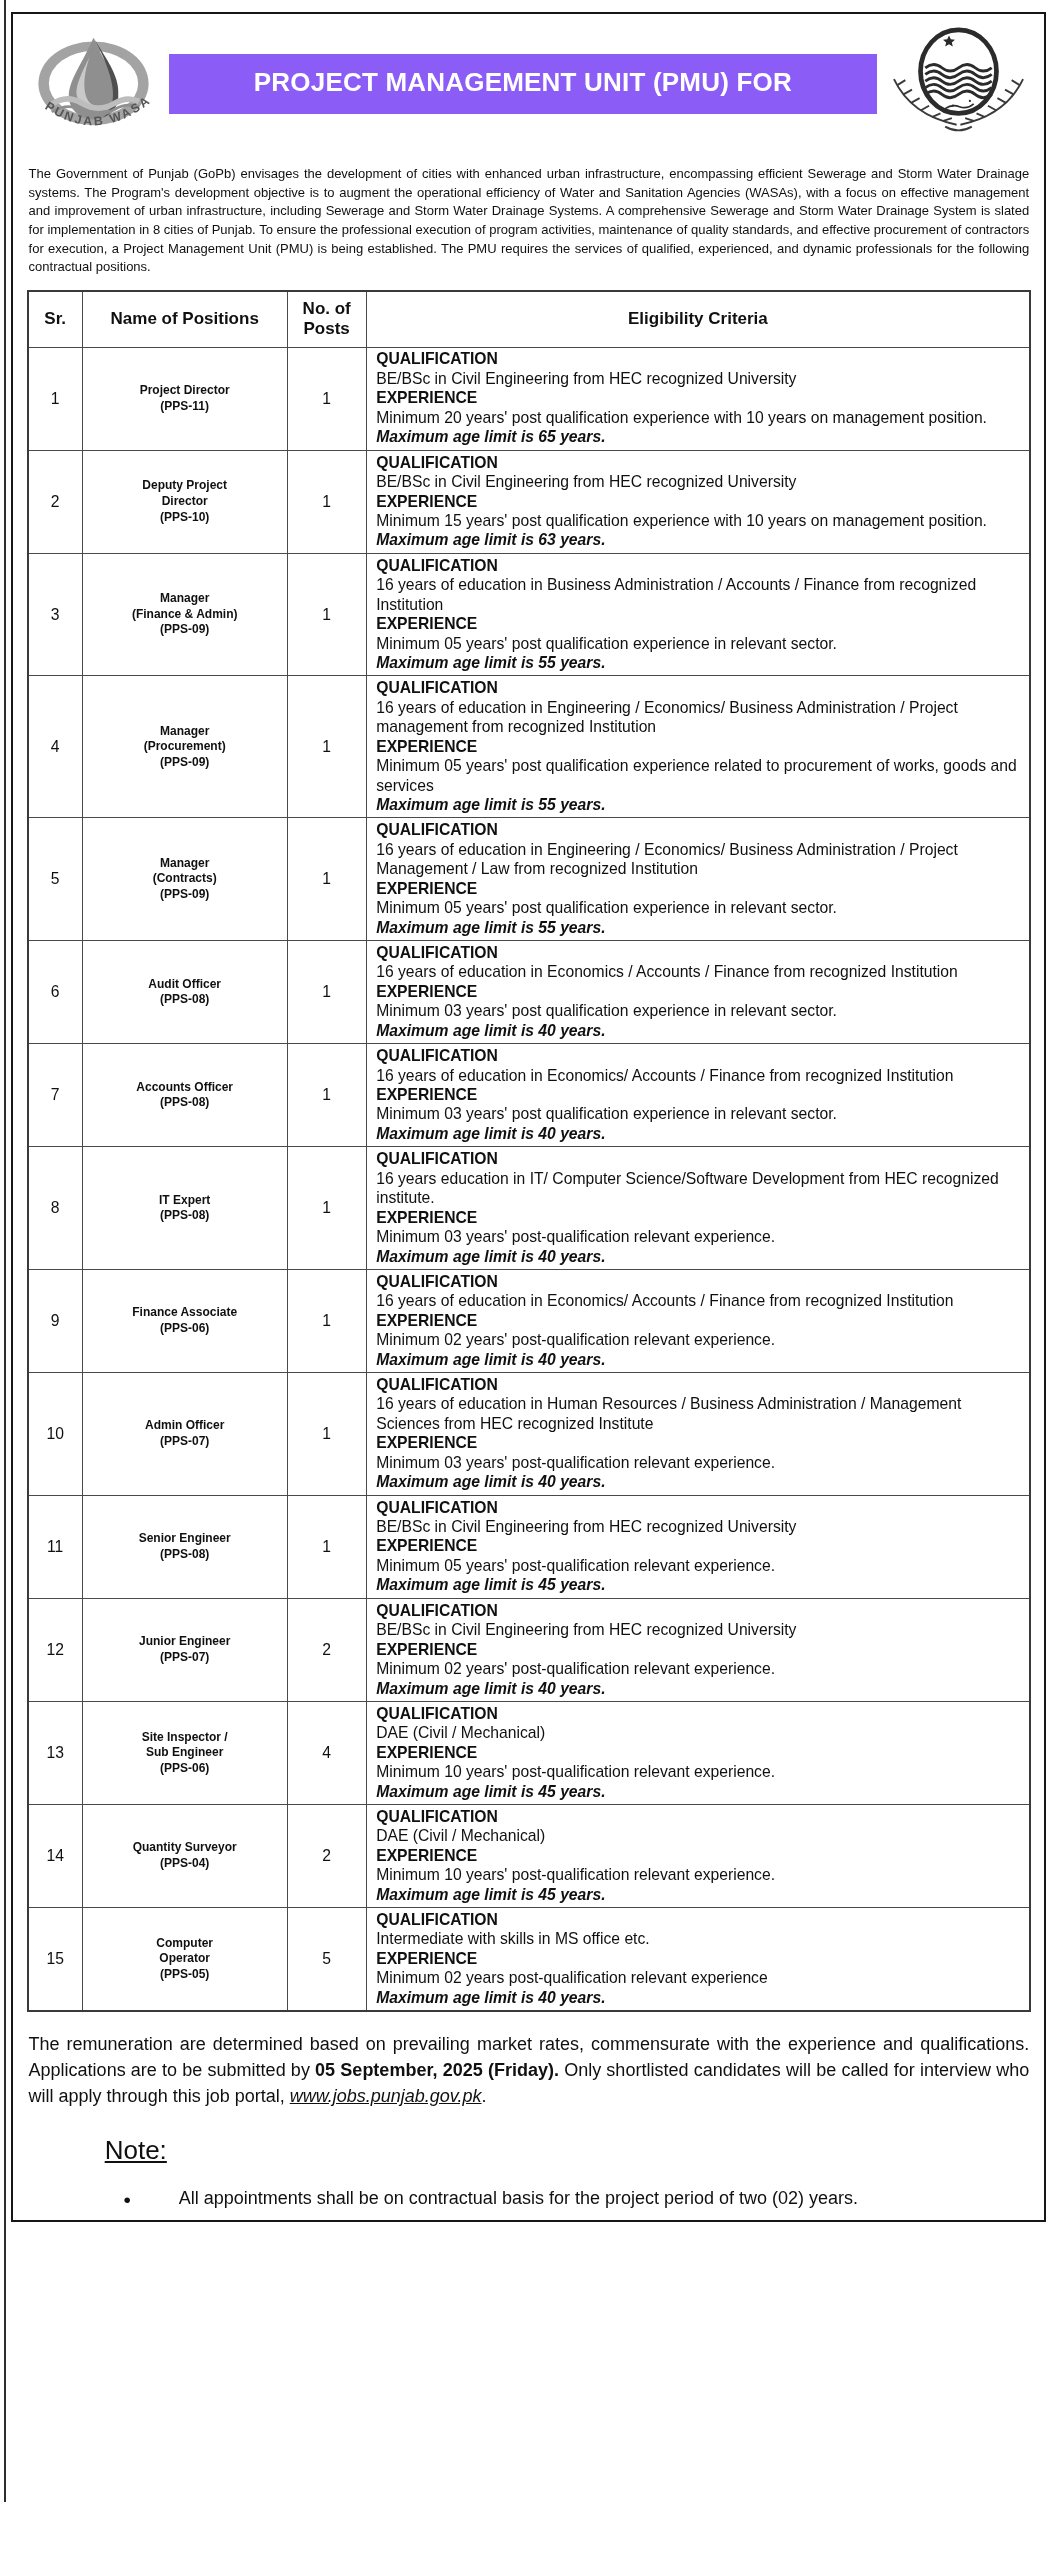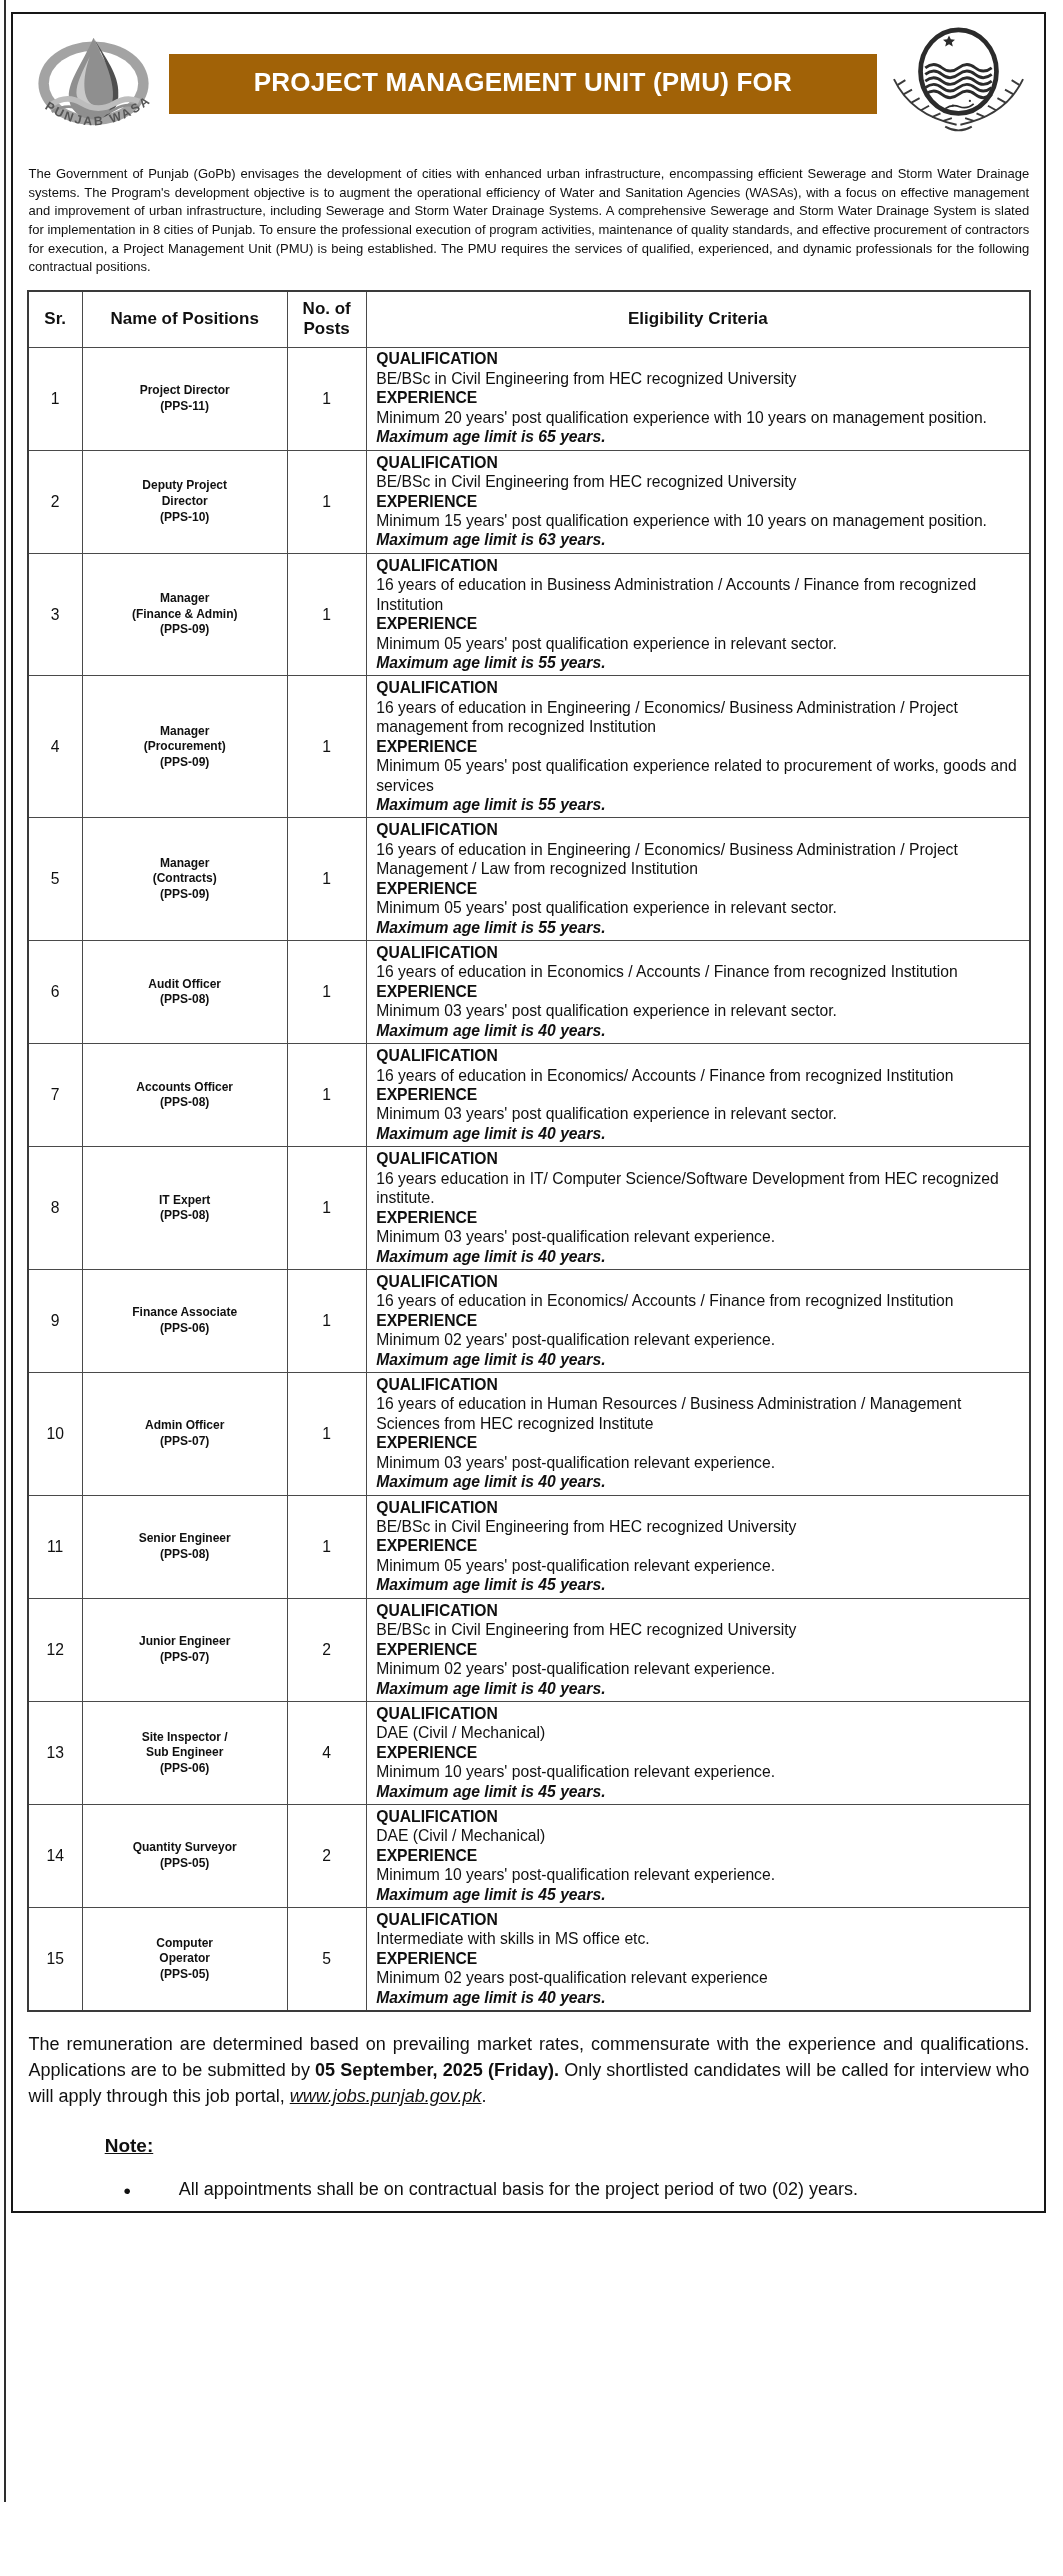--- a/index.html
+++ b/index.html
@@ -11,21 +11,21 @@
   .news-rule{position:absolute;left:3.8px;top:0;width:1.9px;height:2502px;background:#2e2e2e;}
   .ad-box{
     position:absolute;left:11.4px;top:12.4px;width:1035px;
     border:2.9px solid #161616;background:#fff;box-sizing:border-box;
   }
   .ad-inner{padding:9.5px 13.3px 0 13.3px;}
   .header-row{display:flex;align-items:center;gap:9.5px;margin-top:1.9px;}
   .logo-left{flex:0 0 133px;}
   .logo-right{flex:0 0 145px;}
   .banner{
-    flex:1;background:#a16207;color:#fff;text-align:center;
+    flex:1;background:#8b5cf6;color:#fff;text-align:center;
     padding:12.4px 3.8px 13.3px 3.8px;font-weight:bold;font-size:26px;line-height:1.3;
     letter-spacing:0.2px;
   }
   .intro{
     margin:23px 1.9px 13.3px 1.9px;font-size:13px;line-height:1.44;text-align:justify;
   }
   table.jobs{
     width:100%;border-collapse:collapse;border:2.9px solid #3a3a3a;
     font-size:15.7px;
   }
@@ -41,21 +41,21 @@
   td.elig{padding:1.9px 9.5px 2.9px 9.5px;line-height:1.24;vertical-align:top;}
   .bold{font-weight:bold;}
   .age{font-weight:bold;font-style:italic;}
   .closing{
     margin:19px 1.9px 0 1.9px;font-size:18px;line-height:1.45;text-align:justify;
   }
   .closing .deadline{font-weight:bold;}
   .portal-link{font-style:italic;text-decoration:underline;}
   .note-block{margin:25px 0 0 78px;}
   .note-label{
-    display:inline-block;font-weight:bold;font-size:19px;text-decoration:underline;
+    display:inline-block;font-weight:normal;font-size:26px;text-decoration:underline;
     margin-bottom:11.4px;
   }
   ul.note-list{list-style:none;margin:7.6px 0 0 0;padding:0 38px 0 17px;}
   ul.note-list li{
     position:relative;padding-left:57px;font-size:18px;line-height:1.45;
     margin-bottom:9.5px;
   }
   ul.note-list li::before{
     content:"\2022";position:absolute;left:1.9px;top:0;font-size:21px;
   }
@@ -306,21 +306,21 @@
             <div class="bold">QUALIFICATION</div>
             <div>DAE (Civil / Mechanical)</div>
             <div class="bold">EXPERIENCE</div>
             <div>Minimum 10 years' post-qualification relevant experience.</div>
             <div class="age">Maximum age limit is 45 years.</div>
           </td>
         </tr>
         <tr>
           <td class="c sr">14</td>
           <td class="c name">Quantity Surveyor
-(PPS-05)</td>
+(PPS-04)</td>
           <td class="c posts">2</td>
           <td class="elig">
             <div class="bold">QUALIFICATION</div>
             <div>DAE (Civil / Mechanical)</div>
             <div class="bold">EXPERIENCE</div>
             <div>Minimum 10 years' post-qualification relevant experience.</div>
             <div class="age">Maximum age limit is 45 years.</div>
           </td>
         </tr>
         <tr>

